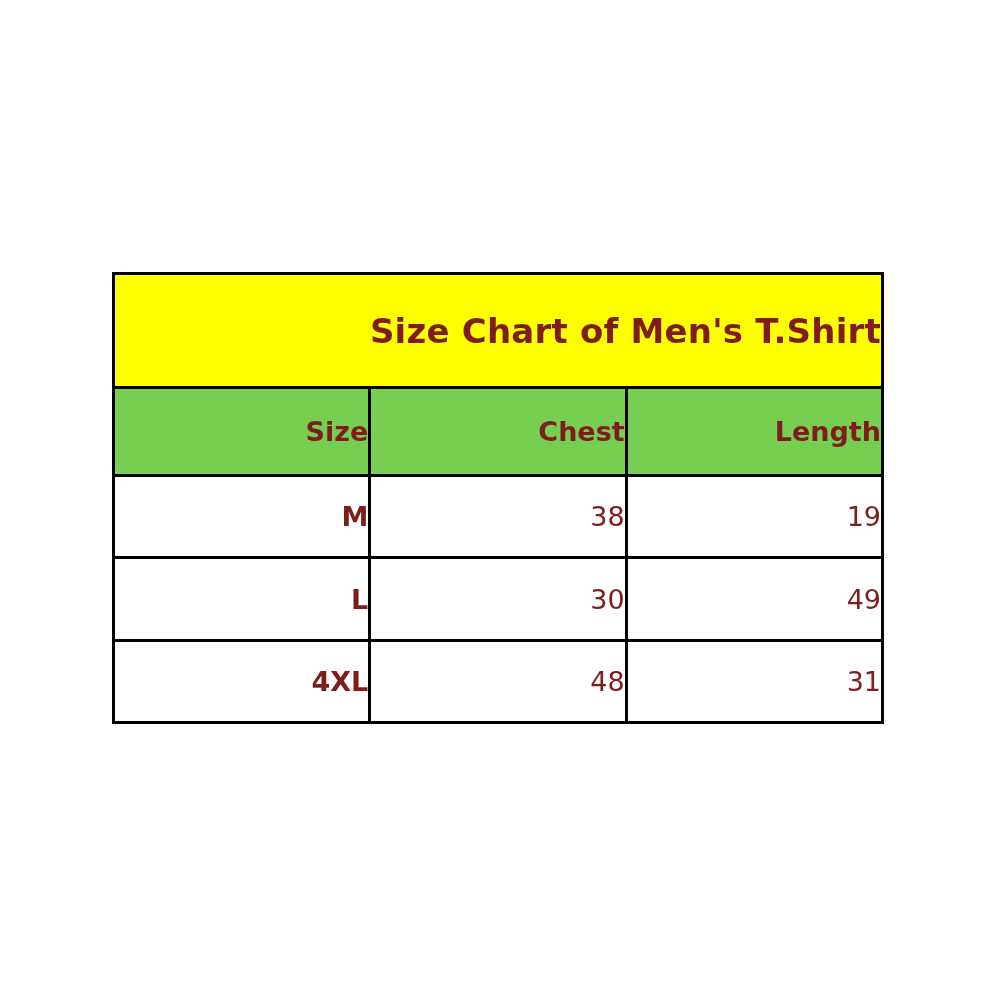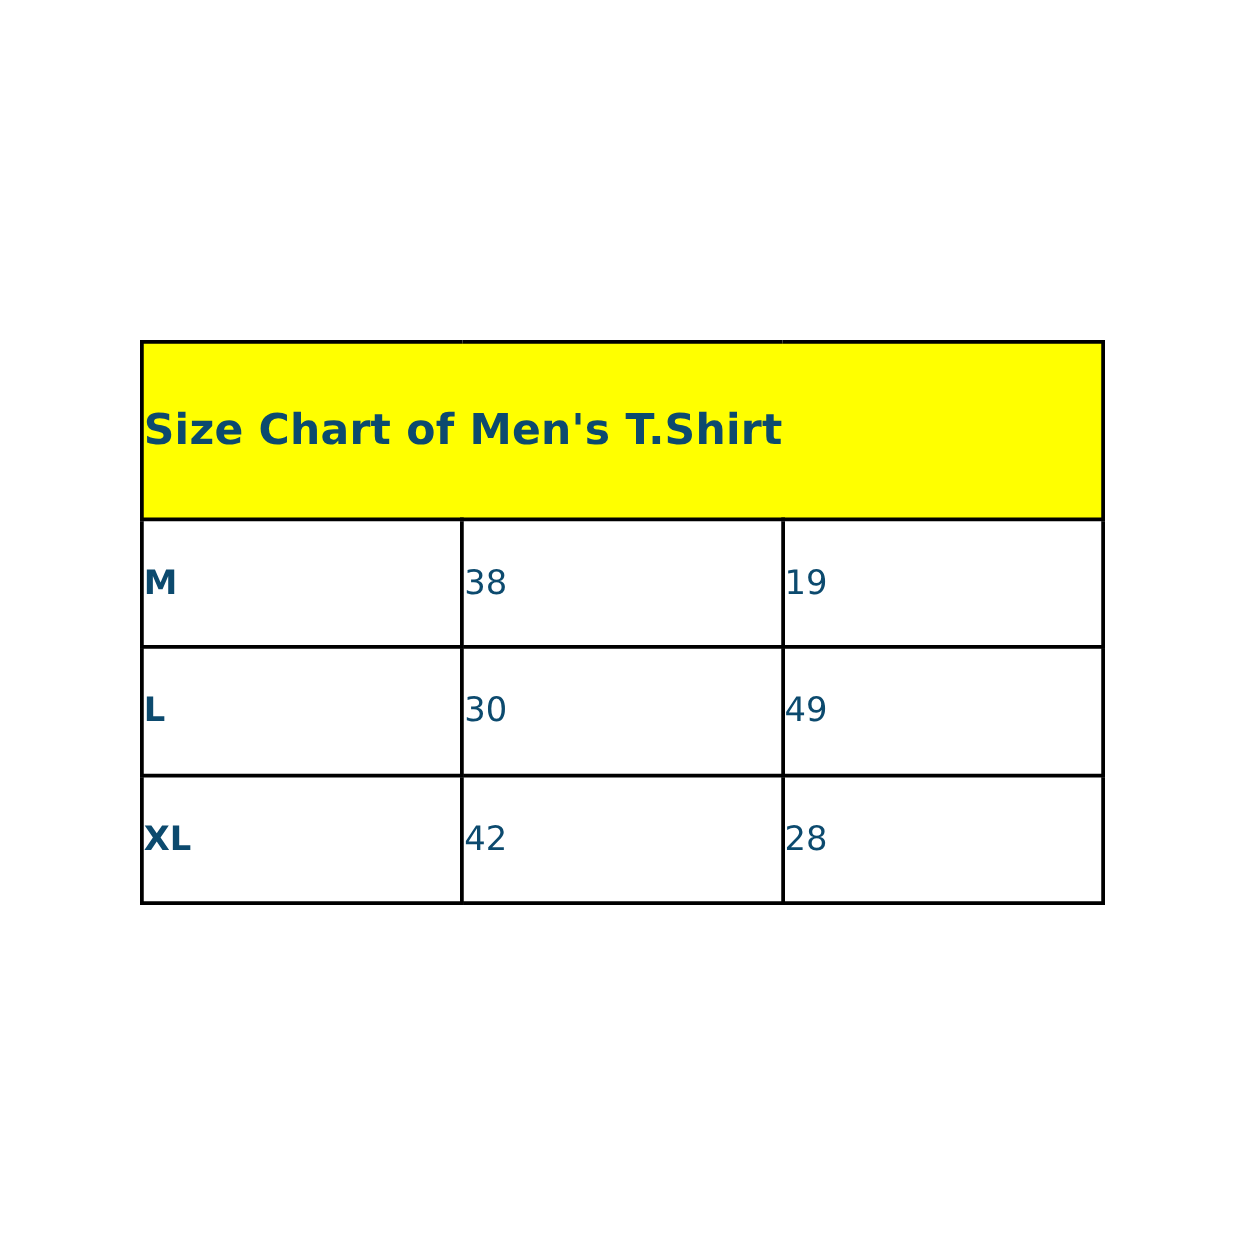--- a/index.html
+++ b/index.html
@@ -25,23 +25,23 @@
   table.size-chart {
     width: 100%;
     height: 100%;
     border-collapse: collapse;
     table-layout: fixed;
     background: #ffffff;
   }
   table.size-chart td,
   table.size-chart th {
     border: 3px solid #000000;
-    text-align: left;
+    text-align: right;
     vertical-align: middle;
-    color: #0c4a6e;
+    color: #7f1d1d;
     padding: 0;
   }
   .title-cell {
     background: #ffff00;
     font-size: 34px;
     font-weight: bold;
     height: 76px;
     letter-spacing: 0.2px;
   }
   .header-cell {
@@ -64,29 +64,34 @@
 </head>
 <body>
 
 <div class="chart-wrap">
   <table class="size-chart">
     <tbody>
       <tr>
         <td class="title-cell" colspan="3">Size Chart of Men's T.Shirt</td>
       </tr>
       <tr>
+        <th class="header-cell col-size">Size</th>
+        <th class="header-cell col-chest">Chest</th>
+        <th class="header-cell col-length">Length</th>
+      </tr>
+      <tr>
         <td class="body-cell size-col">M</td>
         <td class="body-cell">38</td>
         <td class="body-cell">19</td>
       </tr>
       <tr>
         <td class="body-cell size-col">L</td>
         <td class="body-cell">30</td>
         <td class="body-cell">49</td>
       </tr>
       <tr>
-        <td class="body-cell size-col">XL</td>
-        <td class="body-cell">42</td>
-        <td class="body-cell">28</td>
+        <td class="body-cell size-col">4XL</td>
+        <td class="body-cell">48</td>
+        <td class="body-cell">31</td>
       </tr>
     </tbody>
   </table>
 </div>
 
 </body></html>

